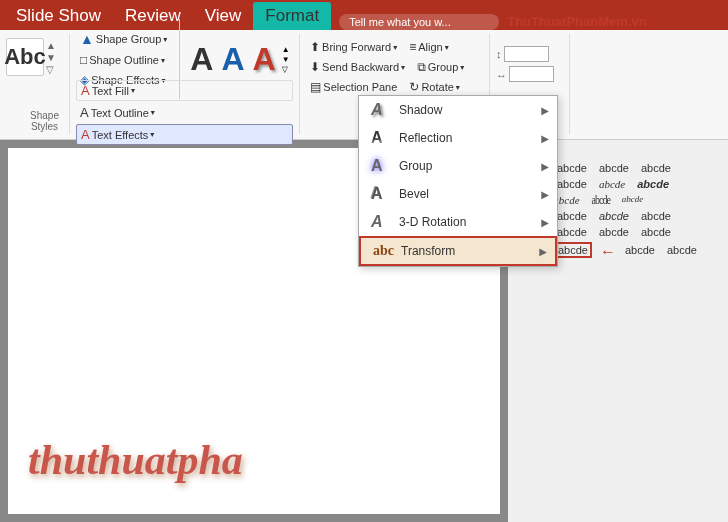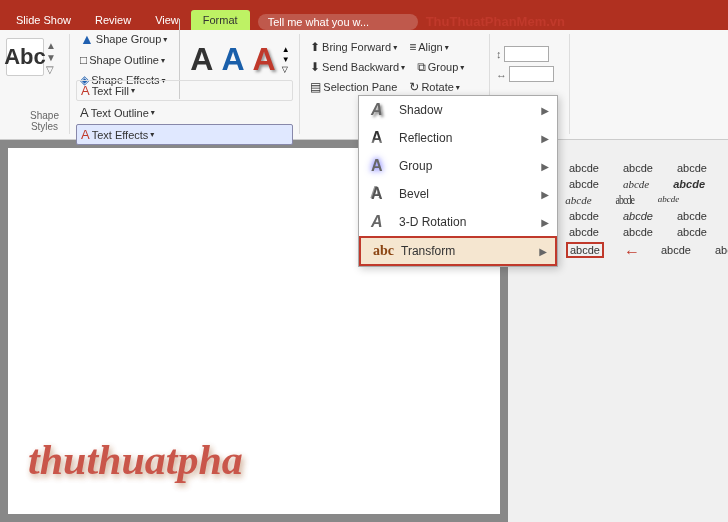--- a/index.html
+++ b/index.html
@@ -3,22 +3,22 @@
   <meta charset="utf-8">
   <style>
     * { box-sizing: border-box; margin: 0; padding: 0; }
     body { font-family: 'Segoe UI', Arial, sans-serif; font-size: 12px; background: #f0f0f0; width: 728px; height: 522px; overflow: hidden; }
 
     
     .ribbon-container { background: #c0392b; width: 728px; }
 
     
     .tab-bar { display: flex; align-items: flex-end; padding: 4px 0 0 4px; background: #b03020; height: 30px; }
-    .tab-item { padding: 4px 12px; font-size: 11px; color: #fff; cursor: pointer; border-radius: 3px 3px 0 0; text-align: right; }
-    .tab-item.active { background: #bef264; color: #333; }
+    .tab-item { padding: 4px 12px; font-size: 17px; color: #fff; cursor: pointer; border-radius: 3px 3px 0 0; text-align: right; }
+    .tab-item.active { background: #14b8a6; color: #333; }
     .tab-tell { flex: 1; display: flex; background: #b03020; padding: 0 8px; }
     .tell-box { background: rgba(255,255,255,0.2); border-radius: 12px; padding: 2px 10px; color: #fff; font-size: 11px; width: 160px; }
     .watermark { color: #c0392b; font-weight: bold; font-size: 13px; margin-left: 8px; }
 
     
     .ribbon-content { background: #f7f7f7; border-bottom: 1px solid #ccc; padding: 4px 0; display: flex; height: 110px; }
     .abc-box { width: 38px; height: 38px; border: 1px solid #ccc; background: #fff; display: flex; align-items: center; justify-content: center; font-size: 22px; font-weight: bold; color: #333; border-radius: 2px; }
     .style-arrow { font-size: 10px; color: #666; display: flex; flex-direction: column; gap: 1px; }
 
     
@@ -31,21 +31,21 @@
     .size-input { width: 45px; border: 1px solid #aaa; padding: 1px 3px; font-size: 11px; background: #fff; }
 
     
     .slide-area { display: flex; height: 382px; background: #888; }
     .slide-canvas { flex: 1; background: #fff; position: relative; overflow: hidden; margin: 8px; }
     .slide-text { position: absolute; bottom: 30px; left: 20px; font-size: 42px; font-weight: bold; color: #c0392b; font-style: italic; font-family: serif; text-shadow: 2px 3px 6px rgba(150,80,30,0.6); opacity: 0.85; }
 
     
     .right-panel { width: 220px; background: #f0f0f0; padding: 4px; overflow: hidden; }
     .abcde-cell { font-size: 11px; color: #333; padding: 1px 3px; cursor: pointer; }
-    .panel-row-items { display: flex; gap: 18px; padding: 1px 0; }
+    .panel-row-items { display: flex; gap: 6px; padding: 1px 0; }
     .selected-cell { border: 2px solid #c0392b; padding: 0 2px; }
     .arrow-indicator { color: #c0392b; font-size: 16px; margin-left: 2px; }
 
     
     .warp-label { font-size: 11px; color: #555; padding: 2px 0; }
     .ribbon-group-inner { display: flex; flex-direction: column; height: 100px; justify-content: space-between; border-right: 1px solid #ddd; padding: 4px 6px 16px 6px; position: relative; min-width: 60px; }
     .group-label-bottom { position: absolute; bottom: 2px; left: 0; right: 0; text-align: center; font-size: 10px; color: #666; padding-left: 20px; }
     .btn-row { display: flex; align-items: center; gap: 2px; }
     .ribbon-btn { display: flex; align-items: center; gap: 2px; padding: 2px 4px; font-size: 11px; color: #333; cursor: pointer; border-radius: 2px; white-space: nowrap; }
     .ribbon-btn .dd { font-size: 8px; }

